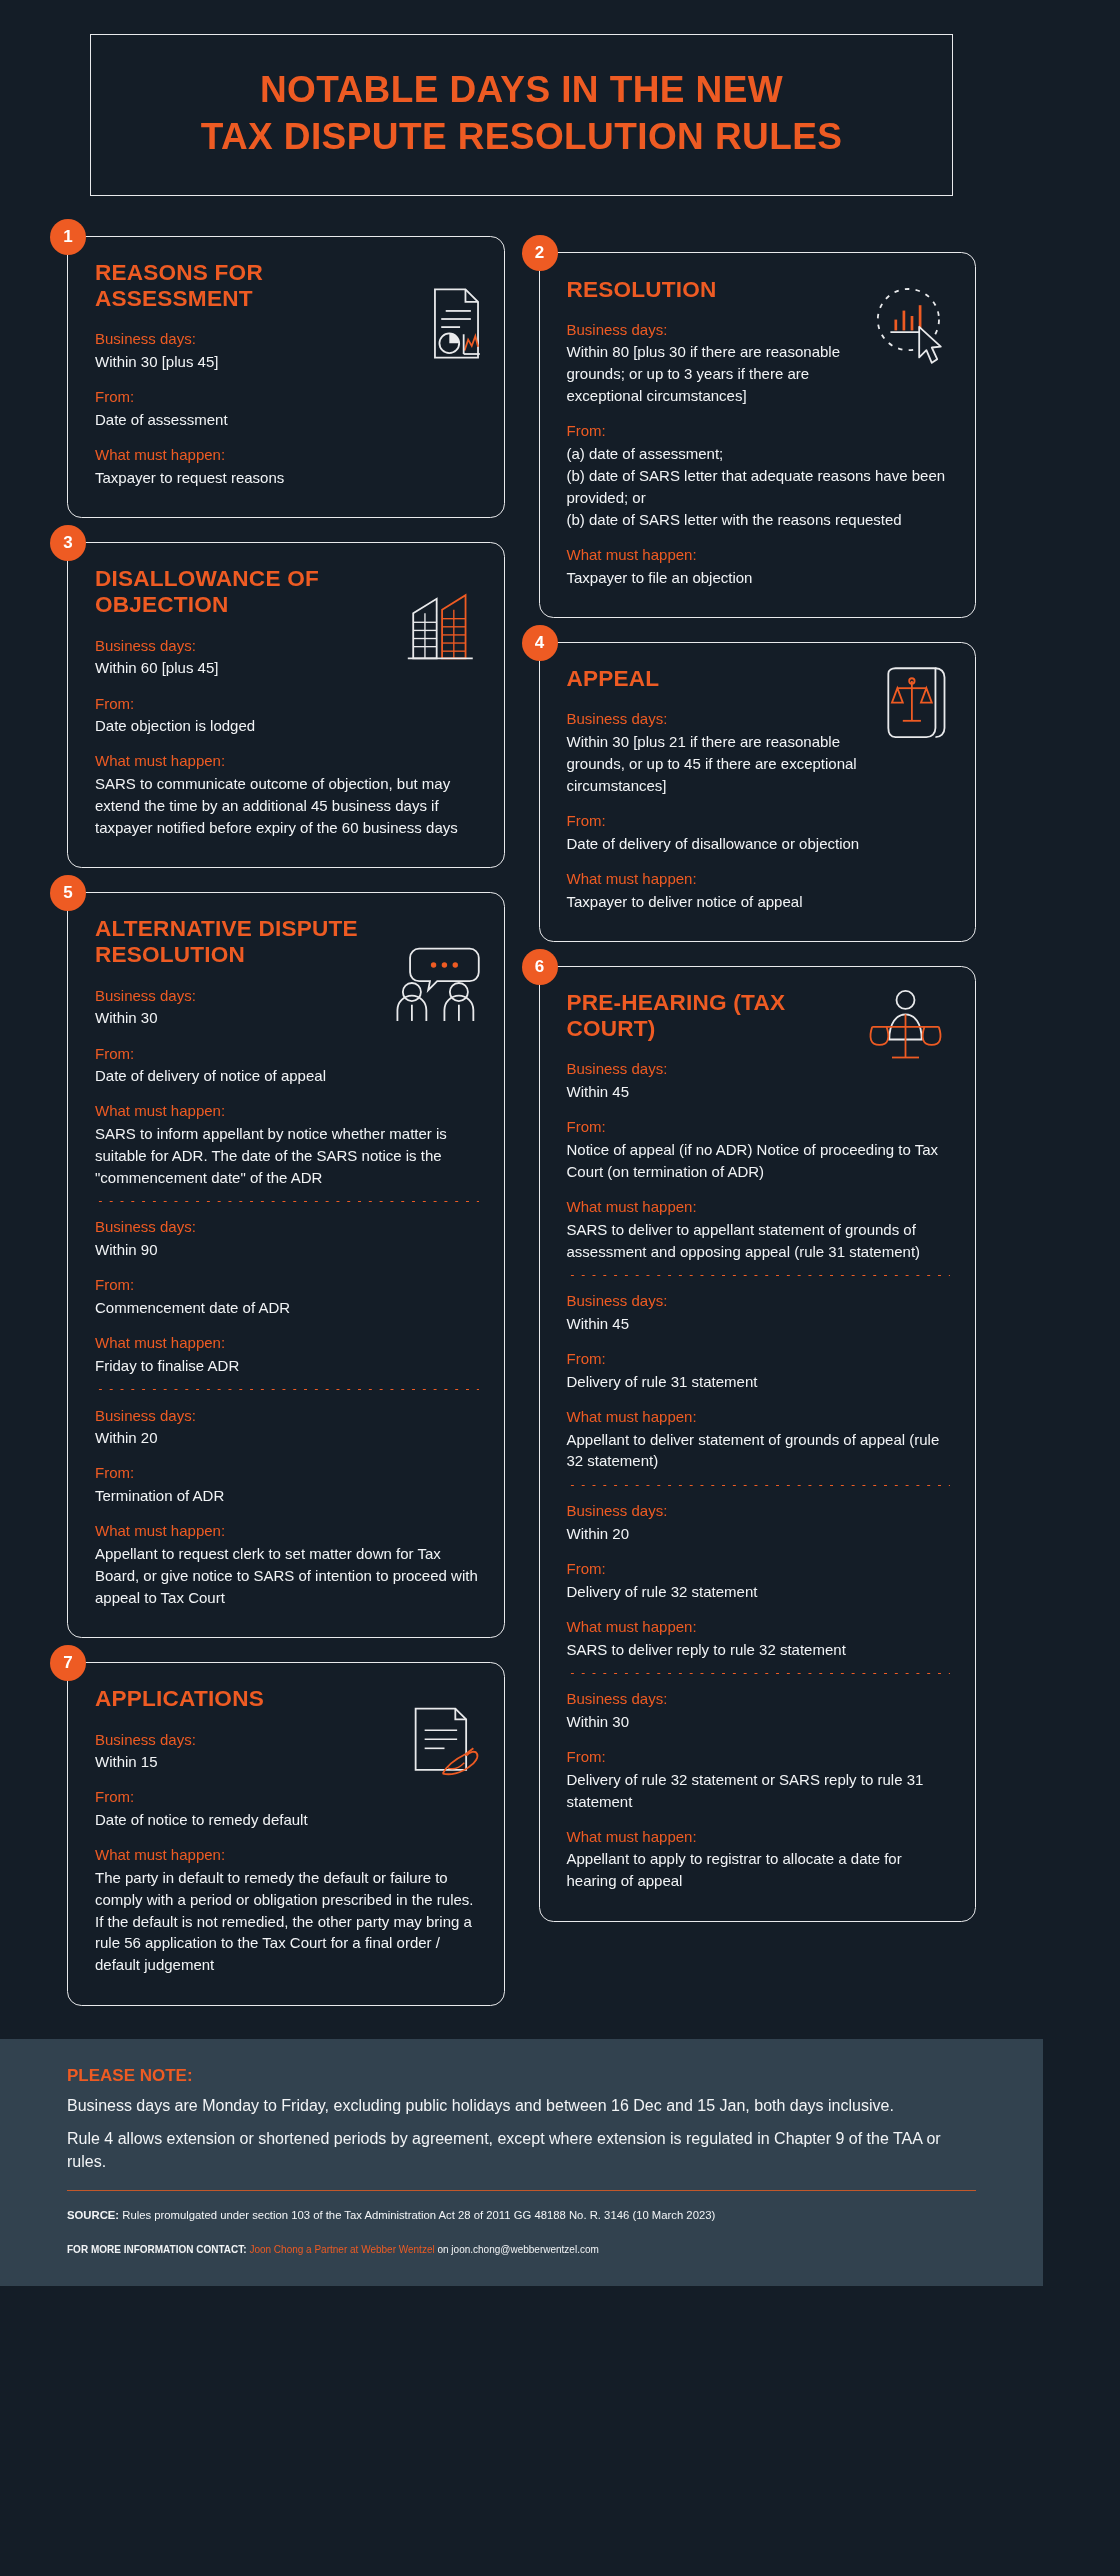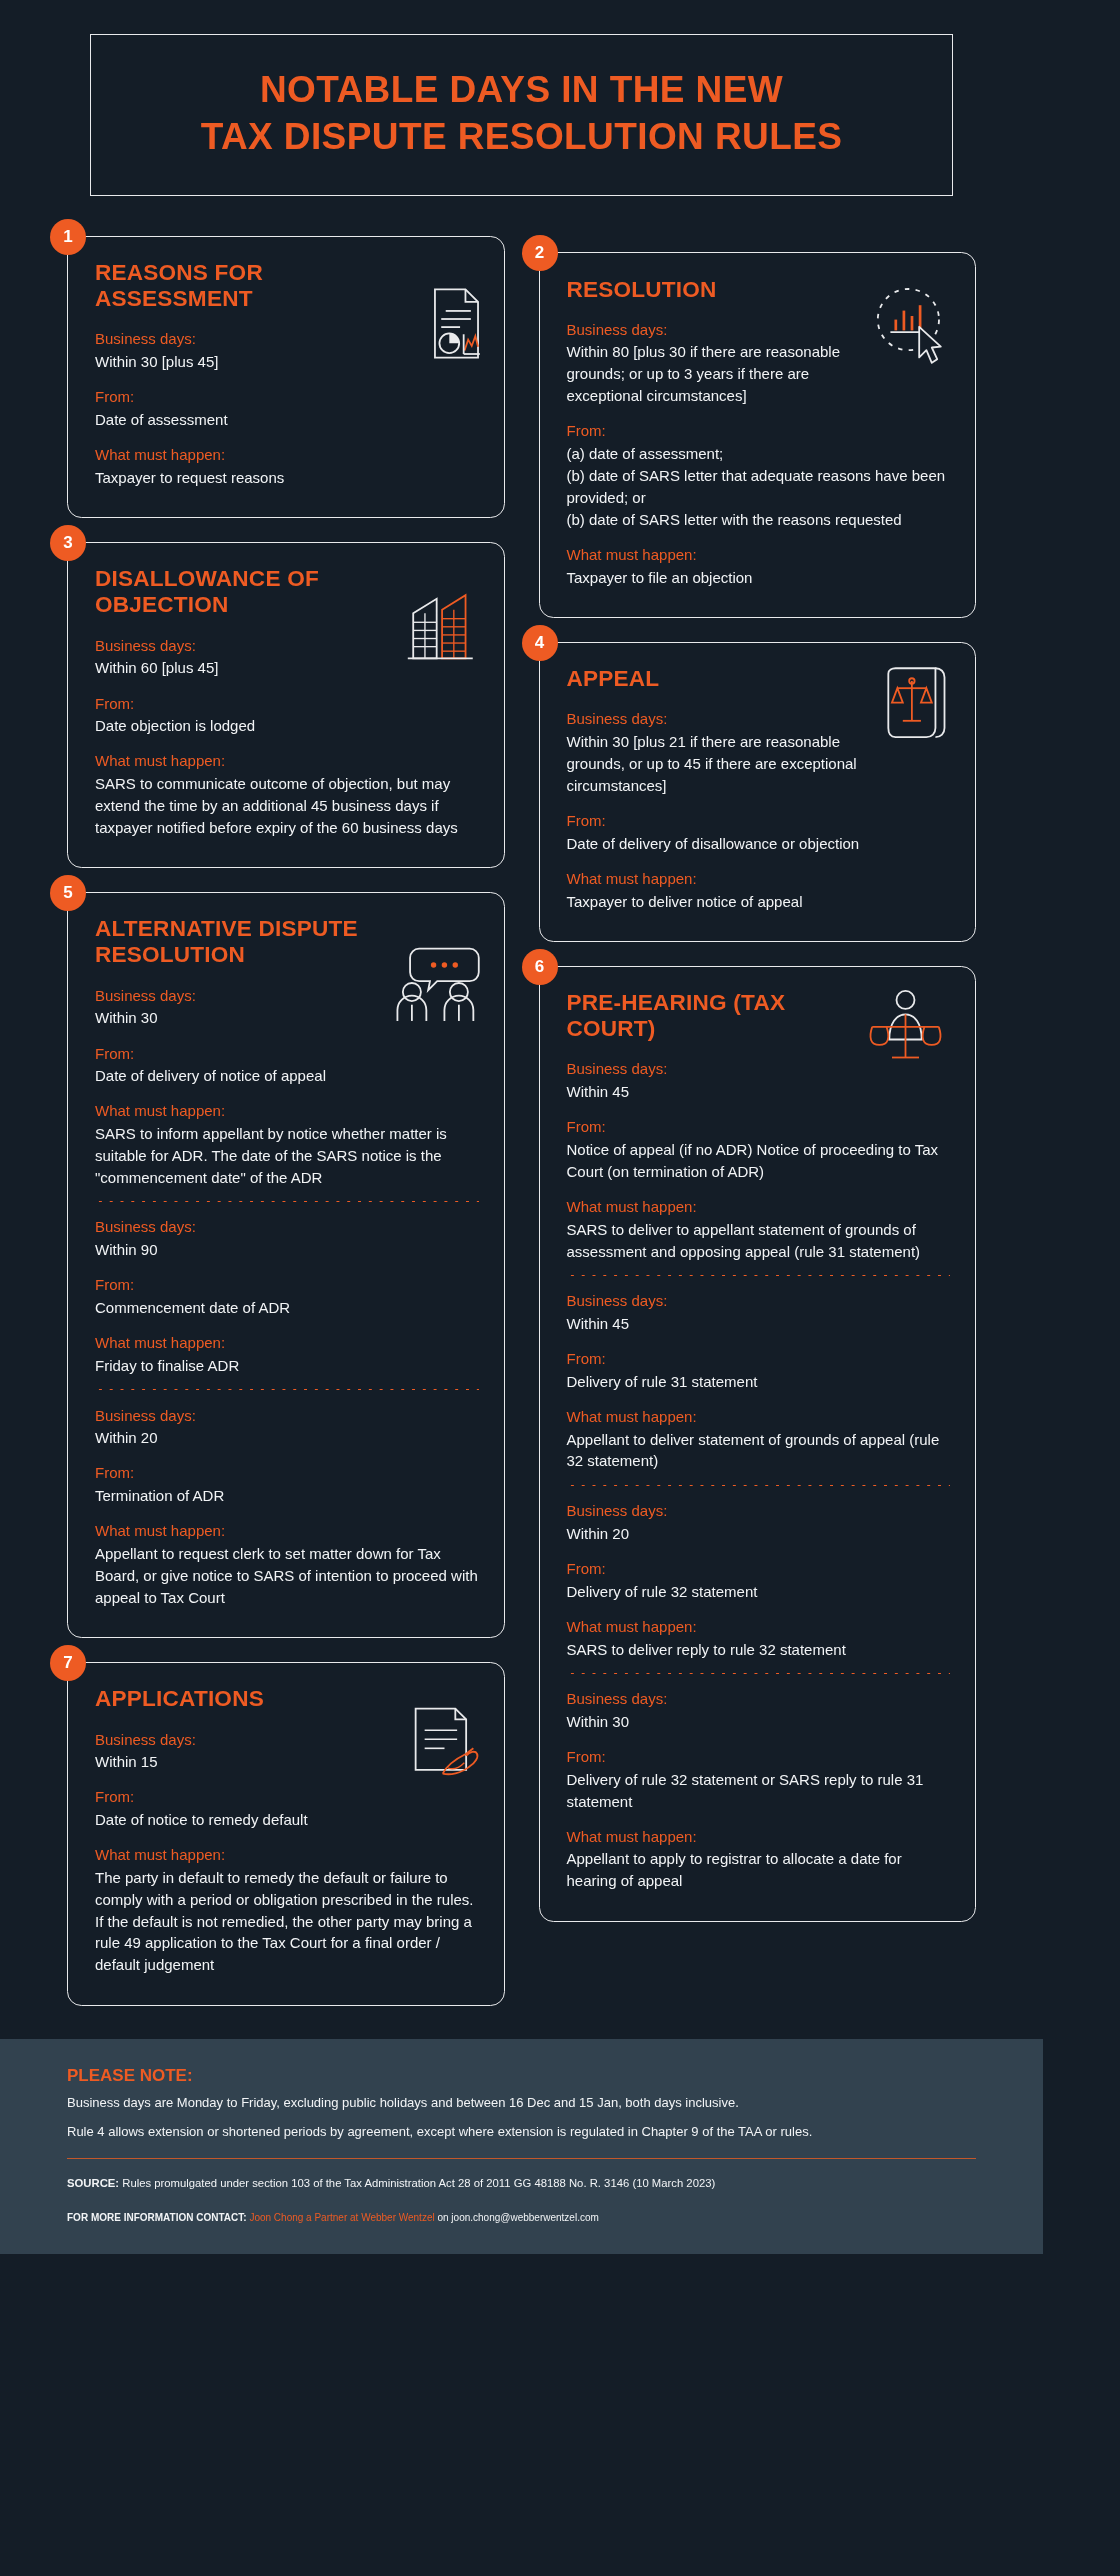--- a/index.html
+++ b/index.html
@@ -117,21 +117,21 @@
     padding: 27px 67px 31px 67px;
   }
   .note-head {
     color: #ee5b23;
     font-size: 17px;
     font-weight: bold;
     margin-bottom: 8.1px;
   }
   .note-line {
     color: #f2f4f6;
-    font-size: 13px;
+    font-size: 16px;
     line-height: 1.45;
     margin-bottom: 10px;
   }
   .rule {
     height: 1.8px;
     background: #c2582b;
     margin: 16.3px 0 14.4px 0;
   }
   .src {
     color: #f2f4f6;
@@ -286,21 +286,21 @@
           </svg>
         </div>
         <div class="card-inner">
           <div class="card-title wide">APPLICATIONS</div>
           <div class="seg">
             <div class="lbl">Business days:</div>
             <div class="val narrow">Within 15</div>
             <div class="lbl">From:</div>
             <div class="val narrow2">Date of notice to remedy default</div>
             <div class="lbl">What must happen:</div>
-            <div class="val last">The party in default to remedy the default or failure to comply with a period or obligation prescribed in the rules. If the default is not remedied, the other party may bring a rule 49 application to the Tax Court for a final order / default judgement</div>
+            <div class="val last">The party in default to remedy the default or failure to comply with a period or obligation prescribed in the rules. If the default is not remedied, the other party may bring a rule 56 application to the Tax Court for a final order / default judgement</div>
           </div>
         </div>
       </div>
 
     </div>
 
     <div class="col col-right">
 
       <div class="card">
         <div class="badge">2</div>

